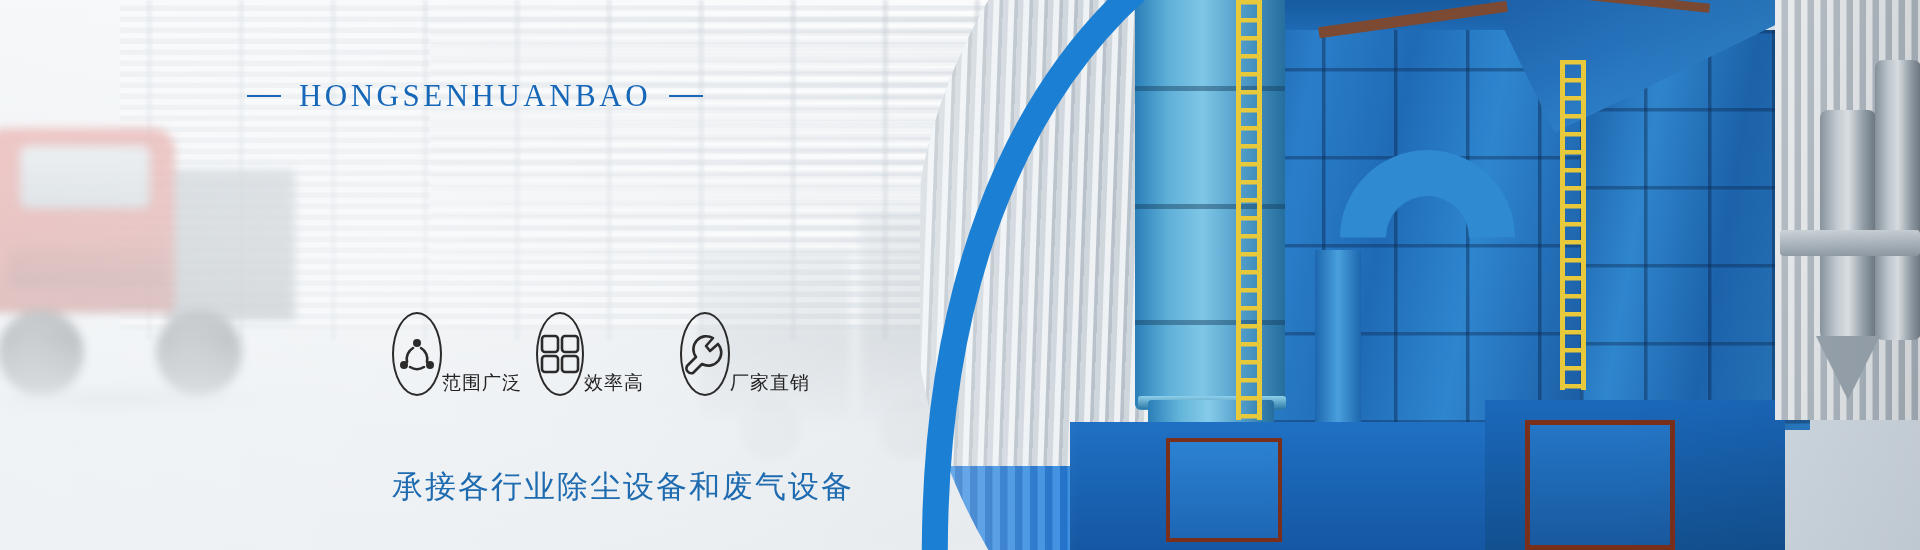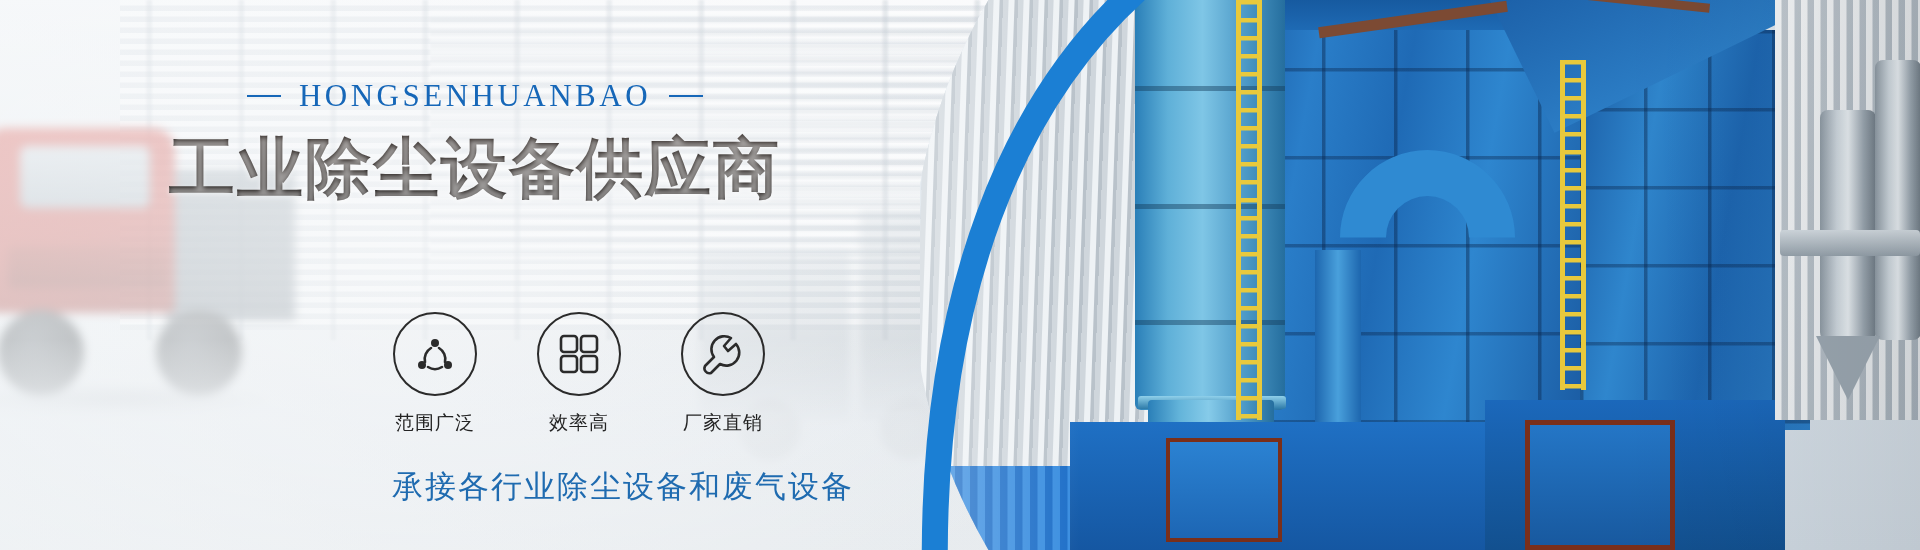--- a/index.html
+++ b/index.html
@@ -175,21 +175,21 @@
               background:linear-gradient(180deg,#423a37 0%,#2b2522 45%,#1d1a19 100%);
               -webkit-background-clip:text; background-clip:text; -webkit-text-fill-color:transparent;
               text-shadow:0 2px 5px rgba(255,255,255,.55); }
 
   .subbar { position:absolute; left:392px; top:238px; height:48px; padding:0 20px;
             background:#f57d0d; display:flex; align-items:center; justify-content:center; }
   .subbar span { font-size:26px; color:#ffffff; letter-spacing:2.5px; white-space:nowrap;
             font-family:"Liberation Sans","DejaVu Sans",sans-serif; }
 
   .features { position:absolute; left:392px; top:312px; width:520px; display:flex; gap:58px; }
-  .feature { width:86px; display:flex; flex-direction:column; align-items:center; }
+  .feature { width:86px; display:flex; flex-direction:row; align-items:flex-end; }
   .f-circle { width:84px; height:84px; border-radius:50%; border:2.5px solid #2b2b2b;
               display:flex; align-items:center; justify-content:center; }
   .f-label { margin-top:14px; font-size:19px; color:#232323; letter-spacing:1px; white-space:nowrap;
               font-family:"Liberation Sans","DejaVu Sans",sans-serif; }
 
   .tagline { position:absolute; left:392px; top:466px; font-size:31px; color:#1f6bb0;
              letter-spacing:2px; white-space:nowrap; font-weight:500;
              font-family:"Liberation Sans","DejaVu Sans",sans-serif; }
 </style>
 </head>
@@ -291,21 +291,20 @@
   <svg class="arc" viewBox="0 0 1920 550" preserveAspectRatio="none">
     <path d="M 1160 -30 C 1010 90, 930 300, 935 580" fill="none" stroke="#1b7fd4" stroke-width="26" stroke-linecap="round"></path>
   </svg>
 
   <div class="content">
 
     <div class="eyebrow">
       <span class="dash"></span><span>HONGSENHUANBAO</span><span class="dash"></span>
     </div>
 
-    <div class="headline">工业除尘设备供应商</div>
 
 
     <div class="features">
 
       <div class="feature">
         <div class="f-circle">
           <svg width="46" height="46" viewBox="0 0 46 46">
             <path d="M13 31 A13 13 0 0 1 19 17" fill="none" stroke="#2b2b2b" stroke-width="2.6" stroke-linecap="round"></path>
             <path d="M27 17 A13 13 0 0 1 33 31" fill="none" stroke="#2b2b2b" stroke-width="2.6" stroke-linecap="round"></path>
             <path d="M16 36 A13 13 0 0 0 30 36" fill="none" stroke="#2b2b2b" stroke-width="2.6" stroke-linecap="round"></path>

